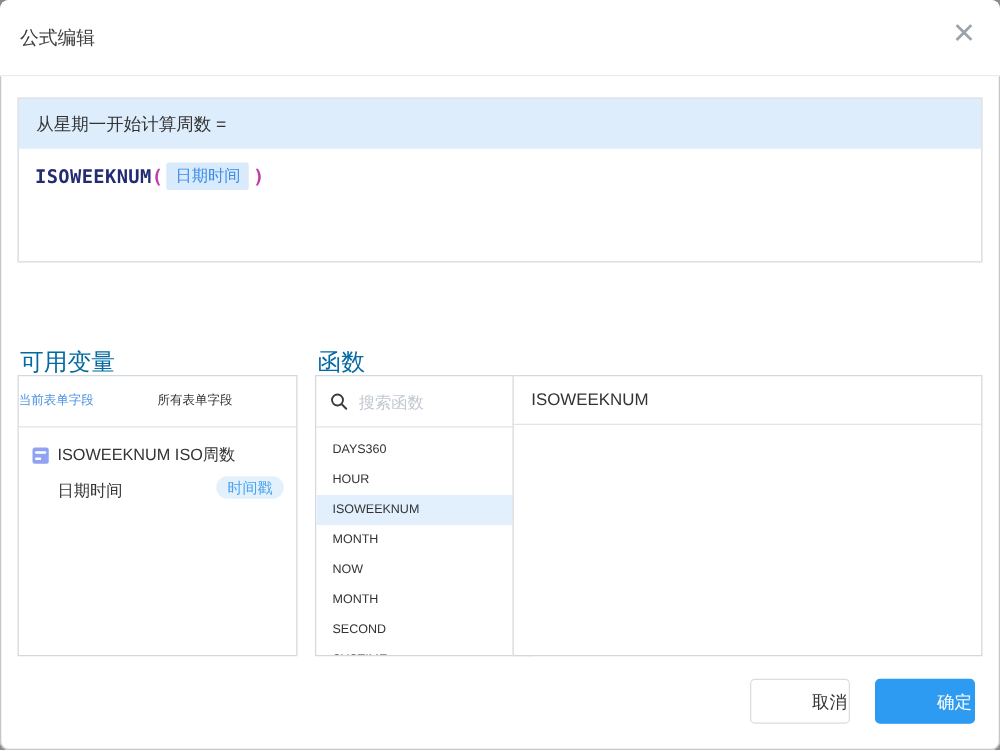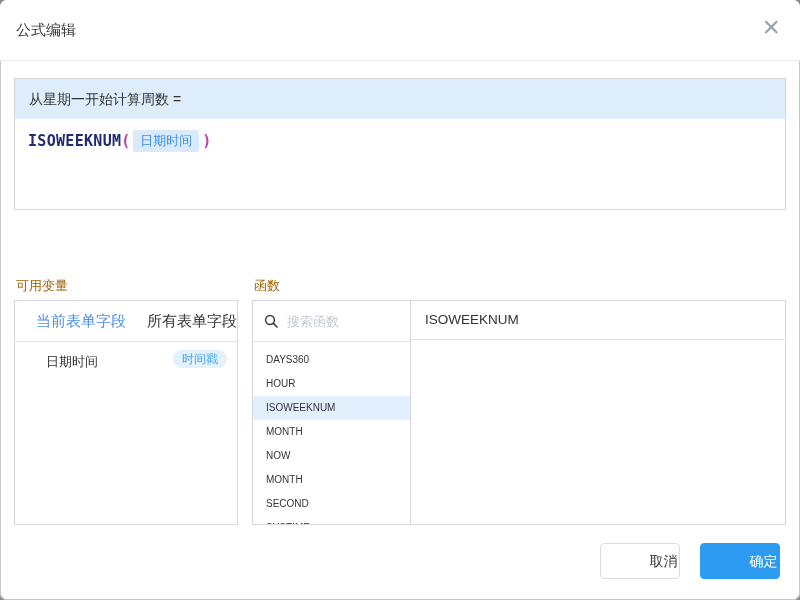--- a/index.html
+++ b/index.html
@@ -34,30 +34,30 @@
     font-size:15px;cursor:text;height:calc(100% - 62px);
   }
   .fn-name{color:#232c73;font-weight:600;letter-spacing:.3px;}
   .paren{color:#bf3eae;font-weight:600;}
   .arg-chip{
     display:inline-block;background:#d9eafc;color:#3a8ee6;
     font-family:"Liberation Sans","DejaVu Sans",sans-serif;font-size:13px;
     padding:2px 7px;border-radius:2px;margin:0 3px;vertical-align:1px;cursor:pointer;
   }
   
-  .section-label{position:absolute;font-size:13px;color:#a16207;}
+  .section-label{position:absolute;font-size:19px;color:#0369a1;}
   .lbl-vars{left:16px;top:277px;}
   .lbl-fns{left:254px;top:277px;}
   
   .vars-box{
     position:absolute;left:14px;top:300px;width:224px;height:225px;
     border:1px solid #d5d8dd;box-sizing:border-box;background:#fff;overflow:hidden;
   }
   .tabs{display:flex;height:40px;border-bottom:1px solid #e4e4e4;}
-  .tab{flex:1;text-align:right;line-height:40px;font-size:15px;color:#333;cursor:pointer;white-space:nowrap;}
+  .tab{flex:1;text-align:left;line-height:40px;font-size:10px;color:#333;cursor:pointer;white-space:nowrap;}
   .tab.active{color:#4a90e2;}
   .var-row1{margin:13px 10px 0 11px;display:flex;align-items:center;gap:7px;font-size:13px;color:#333;cursor:pointer;}
   .doc-icon{width:13px;height:13px;background:#8fa3f2;border-radius:2px;position:relative;flex:0 0 auto;}
   .doc-icon::before{content:"";position:absolute;left:2px;right:2px;top:3px;height:2px;background:#fff;border-radius:1px;}
   .doc-icon::after{content:"";position:absolute;left:2px;width:5px;top:8px;height:2px;background:#fff;border-radius:1px;}
   .var-row2{margin:11px 10px 0 31px;font-size:13px;color:#333;position:relative;cursor:pointer;}
   .type-badge{
     position:absolute;right:0;top:-3px;background:#e3f1fd;color:#4aa3f0;
     font-size:12px;padding:3px 9px;border-radius:11px;line-height:1;
   }
@@ -106,20 +106,24 @@
   </div>
 
   <div class="section-label lbl-vars">可用变量</div>
   <div class="section-label lbl-fns">函数</div>
 
   <div class="vars-box">
     <div class="tabs">
       <div class="tab active">当前表单字段</div>
       <div class="tab">所有表单字段</div>
     </div>
+    <div class="var-row1">
+      <span class="doc-icon"></span>
+      <span>ISOWEEKNUM ISO周数</span>
+    </div>
     <div class="var-row2">
       <span>日期时间</span>
       <span class="type-badge">时间戳</span>
     </div>
   </div>
 
   <div class="fns-box">
     <div class="search-row">
       <svg class="search-icon" width="14" height="14" viewBox="0 0 14 14">
         <circle cx="6" cy="6" r="4.4" fill="none" stroke="#3a3a3a" stroke-width="1.5"></circle>

